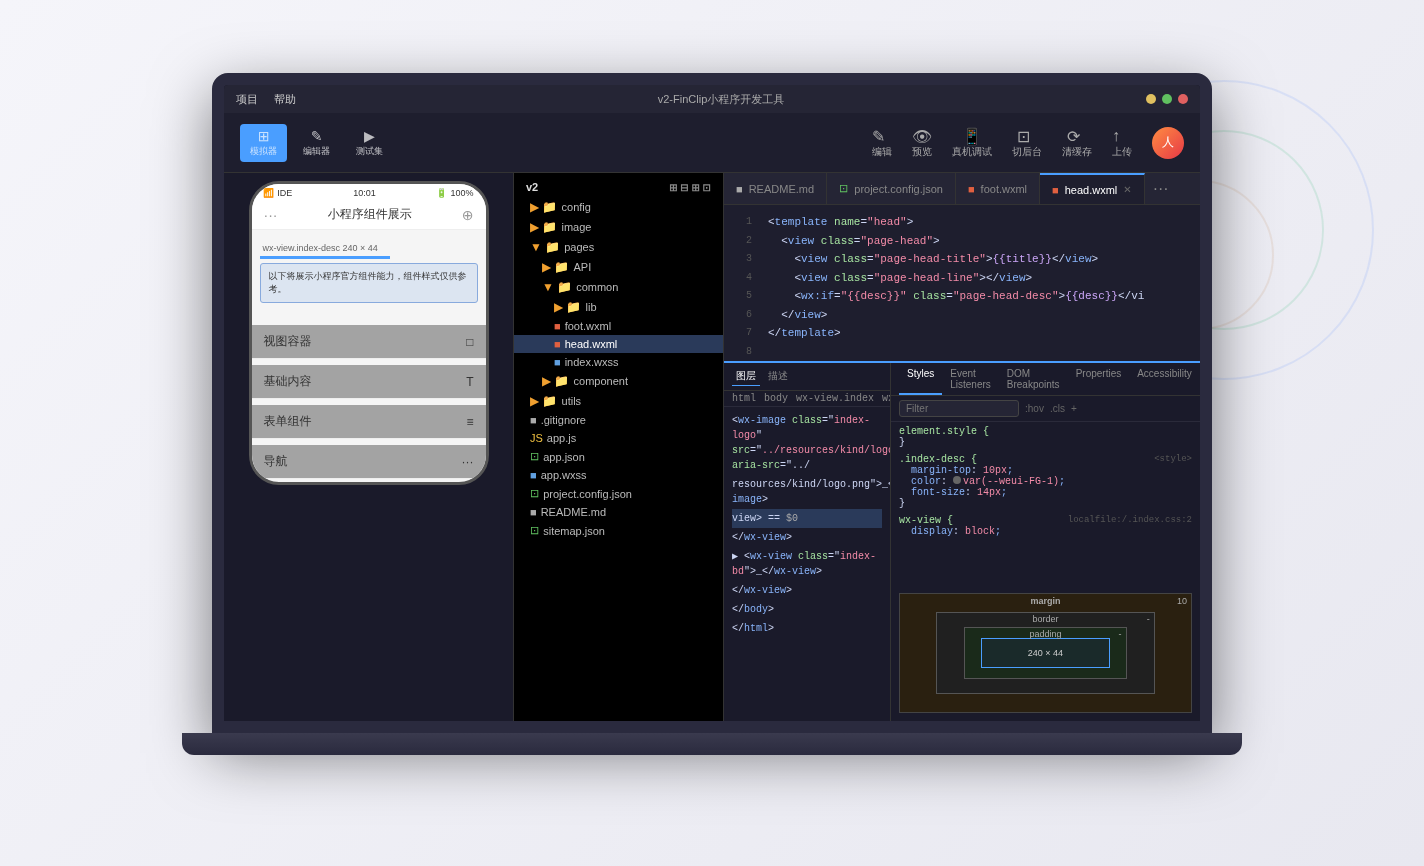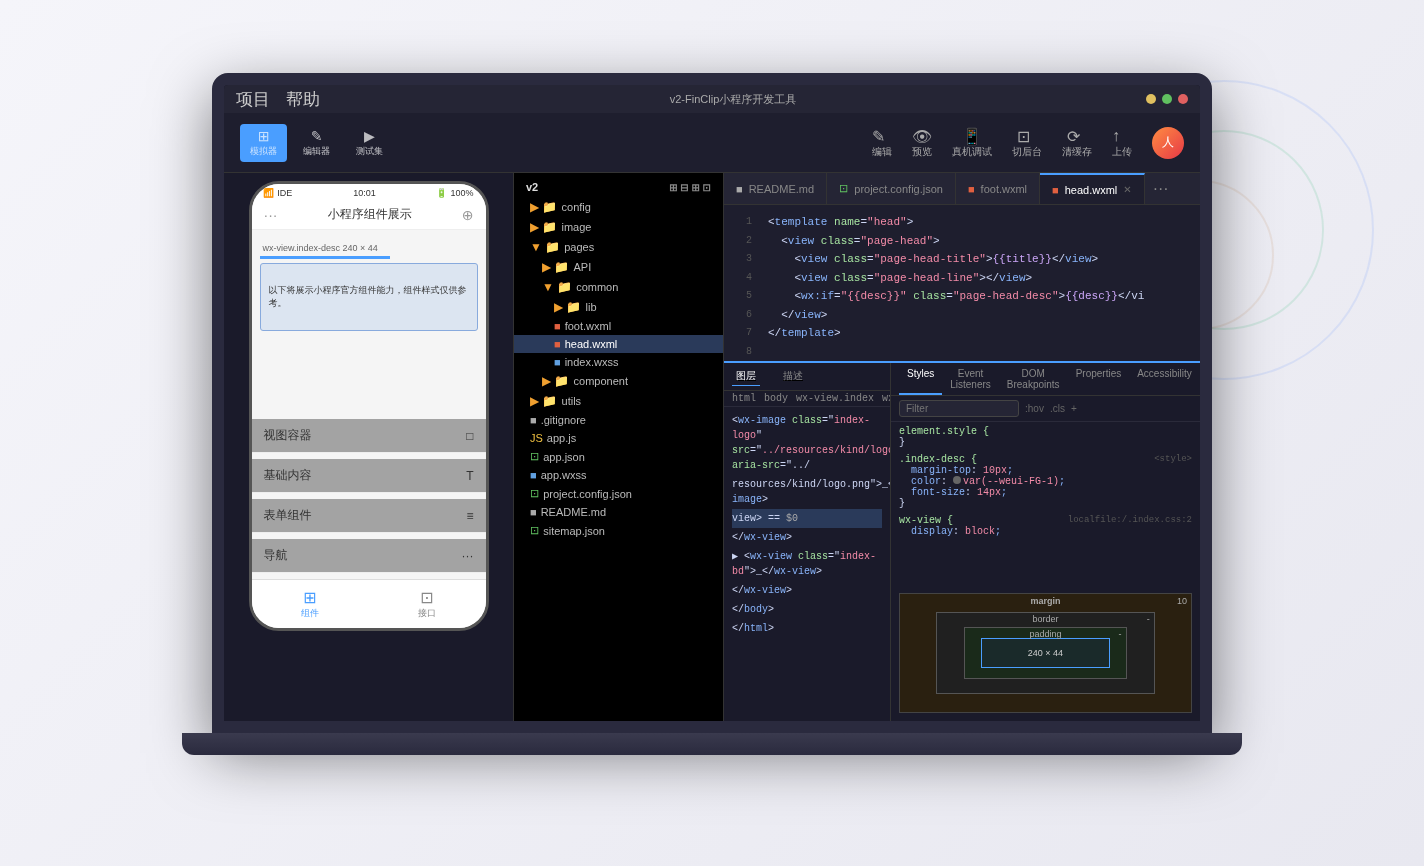--- a/index.html
+++ b/index.html
@@ -71,21 +71,21 @@
       background: #252535;
       display: flex;
       align-items: center;
       justify-content: space-between;
       padding: 0 12px;
       flex-shrink: 0;
     }
     .titlebar-menu {
       display: flex;
       gap: 16px;
-      font-size: 17px;
+      font-size: 11px;
       color: #ccc;
     }
     .titlebar-title {
       font-size: 11px;
       color: #aaa;
     }
     .titlebar-controls {
       display: flex;
       gap: 6px;
     }
@@ -174,21 +174,21 @@
     .phone-panel-header {
       padding: 6px 12px;
       font-size: 10px;
       color: #888;
       border-bottom: 1px solid #2a2a3a;
     }
 
     .phone-frame {
       margin: 8px auto;
       width: 240px;
-      height: 450px;
+      height: 304px;
       background: #f5f5f5;
       border-radius: 30px;
       border: 3px solid #555;
       overflow: hidden;
       display: flex;
       flex-direction: column;
       position: relative;
     }
     .phone-status {
       background: white;
@@ -212,21 +212,21 @@
     }
     .phone-content {
       flex: 1;
       background: #f5f5f5;
       padding: 8px;
     }
     .phone-highlight-box {
       background: rgba(80, 140, 220, 0.15);
       border: 1px solid #88aadd;
       border-radius: 3px;
-      padding: 20px 8px;
+      padding: 6px 8px;
       font-size: 9px;
       color: #333;
       position: relative;
     }
     .phone-highlight-label {
       position: absolute;
       top: -14px;
       left: 0;
       font-size: 9px;
       color: #666;
@@ -395,23 +395,22 @@
     .dom-panel {
       flex: 1;
       background: #1a1a2a;
       overflow: auto;
       font-family: 'Courier New', monospace;
       font-size: 10px;
     }
     .dom-panel-header {
       padding: 4px 8px;
       display: flex;
-      gap: 19px;
+      gap: 4px;
       border-bottom: 1px solid #333;
-      text-decoration: underline;
     }
     .dom-tab {
       font-size: 10px;
       color: #888;
       cursor: pointer;
       padding: 2px 4px;
     }
     .dom-tab.active { color: #fff; border-bottom: 1px solid #4a9eff; }
 
     .dom-code {
@@ -437,21 +436,20 @@
       flex-direction: column;
       overflow: hidden;
       flex-shrink: 0;
     }
     .styles-tabs {
       display: flex;
       gap: 0;
       border-bottom: 1px solid #333;
       padding: 0 8px;
       flex-shrink: 0;
-      text-align: center;
     }
     .styles-tab {
       padding: 5px 8px;
       font-size: 10px;
       color: #888;
       cursor: pointer;
     }
     .styles-tab.active { color: white; border-bottom: 2px solid #4a9eff; }
 
     .styles-filter {

